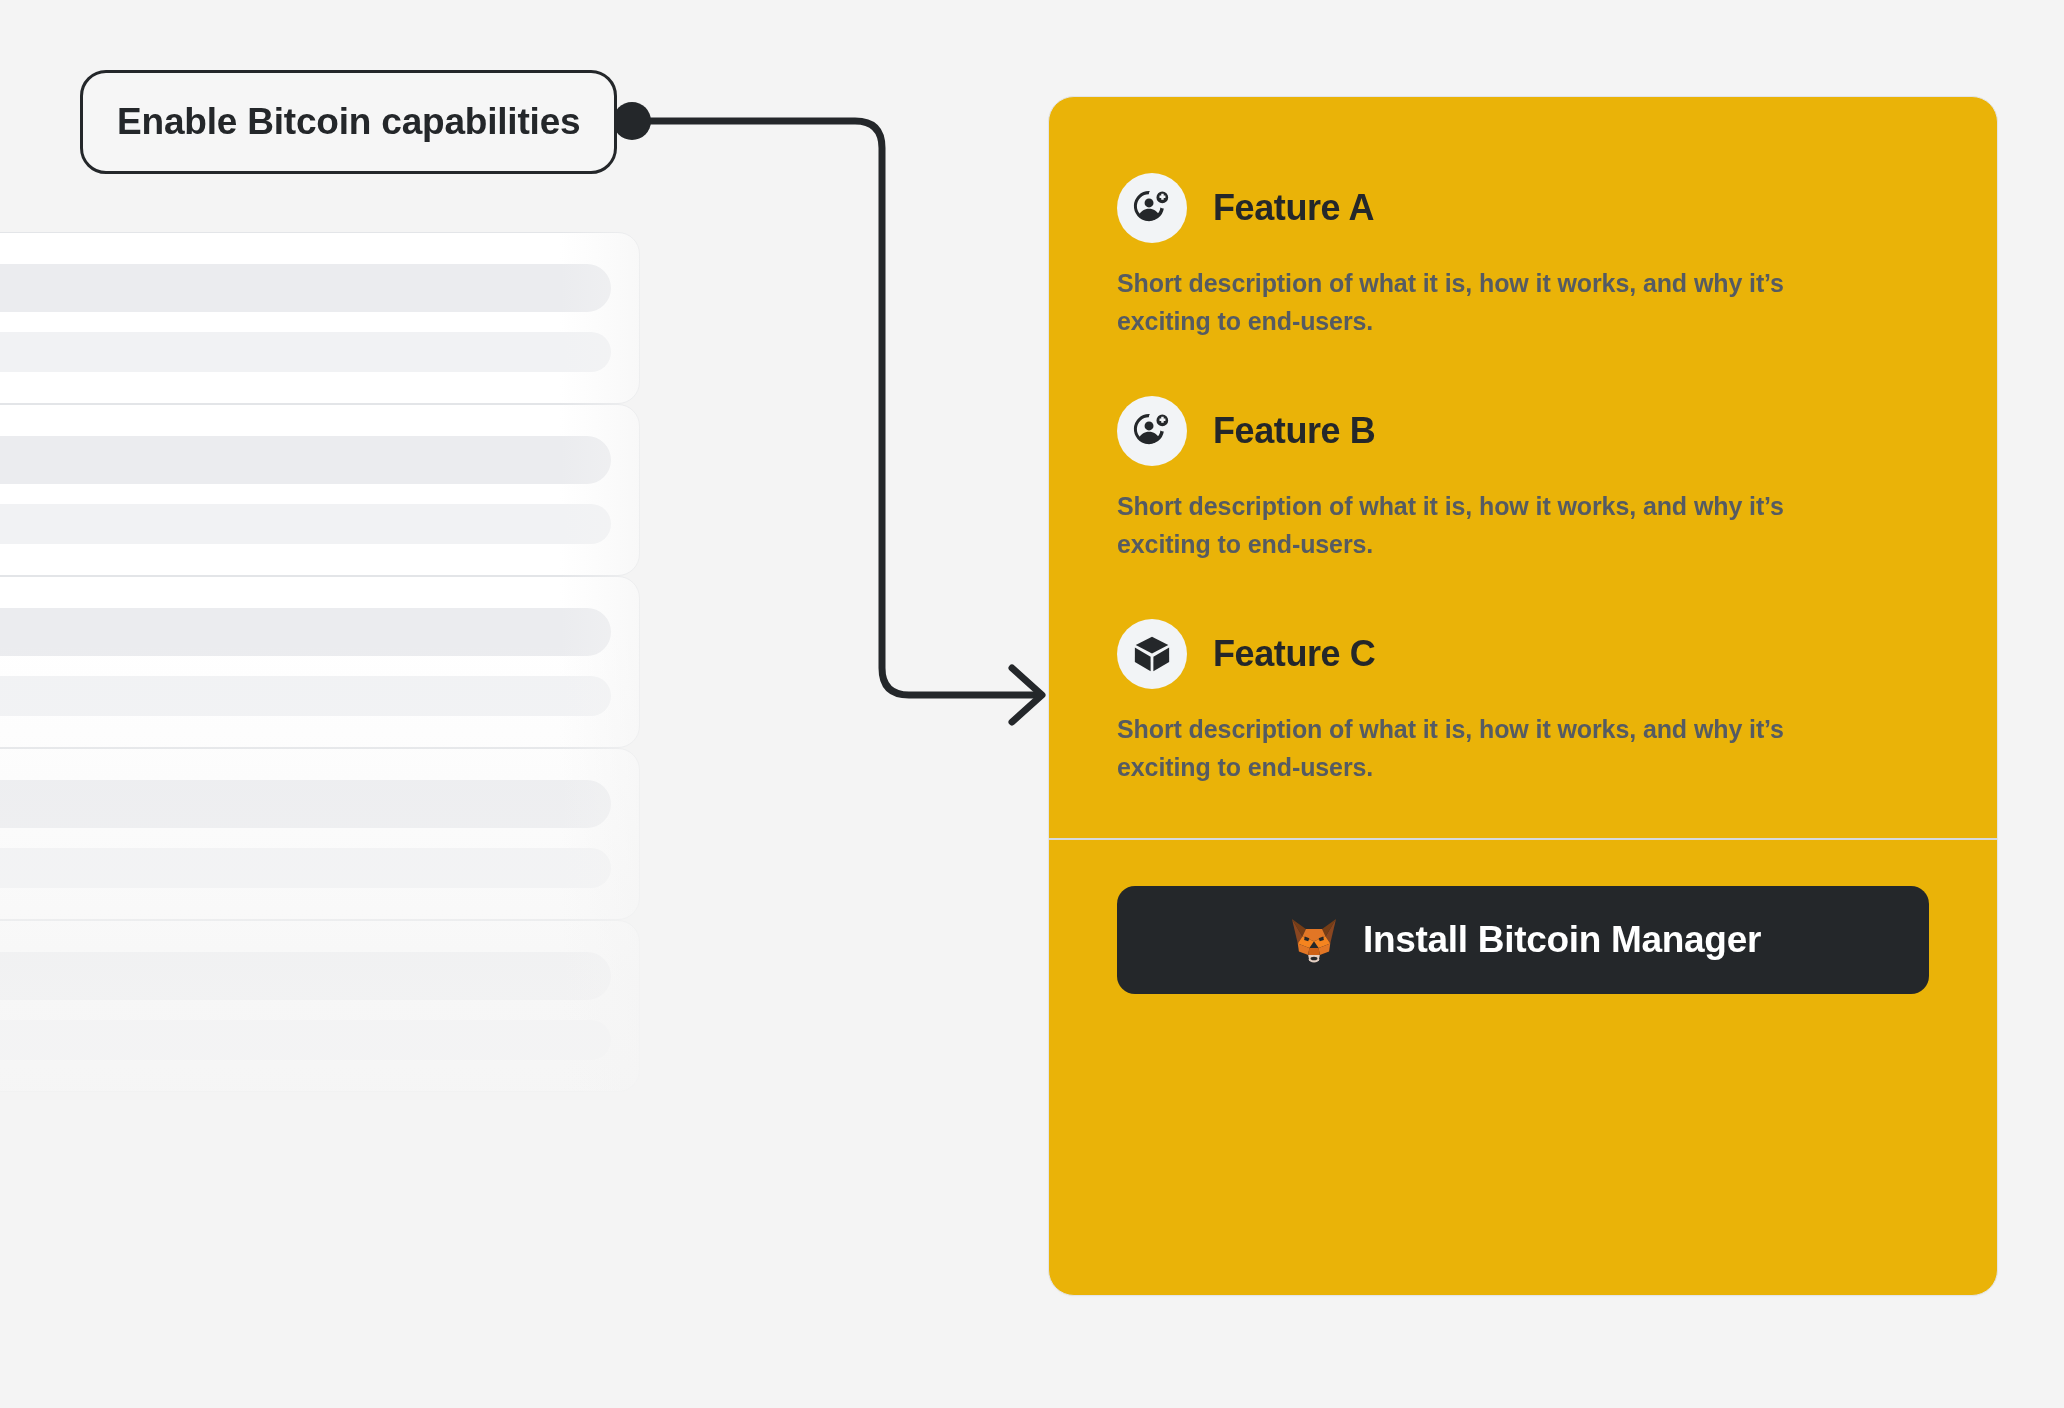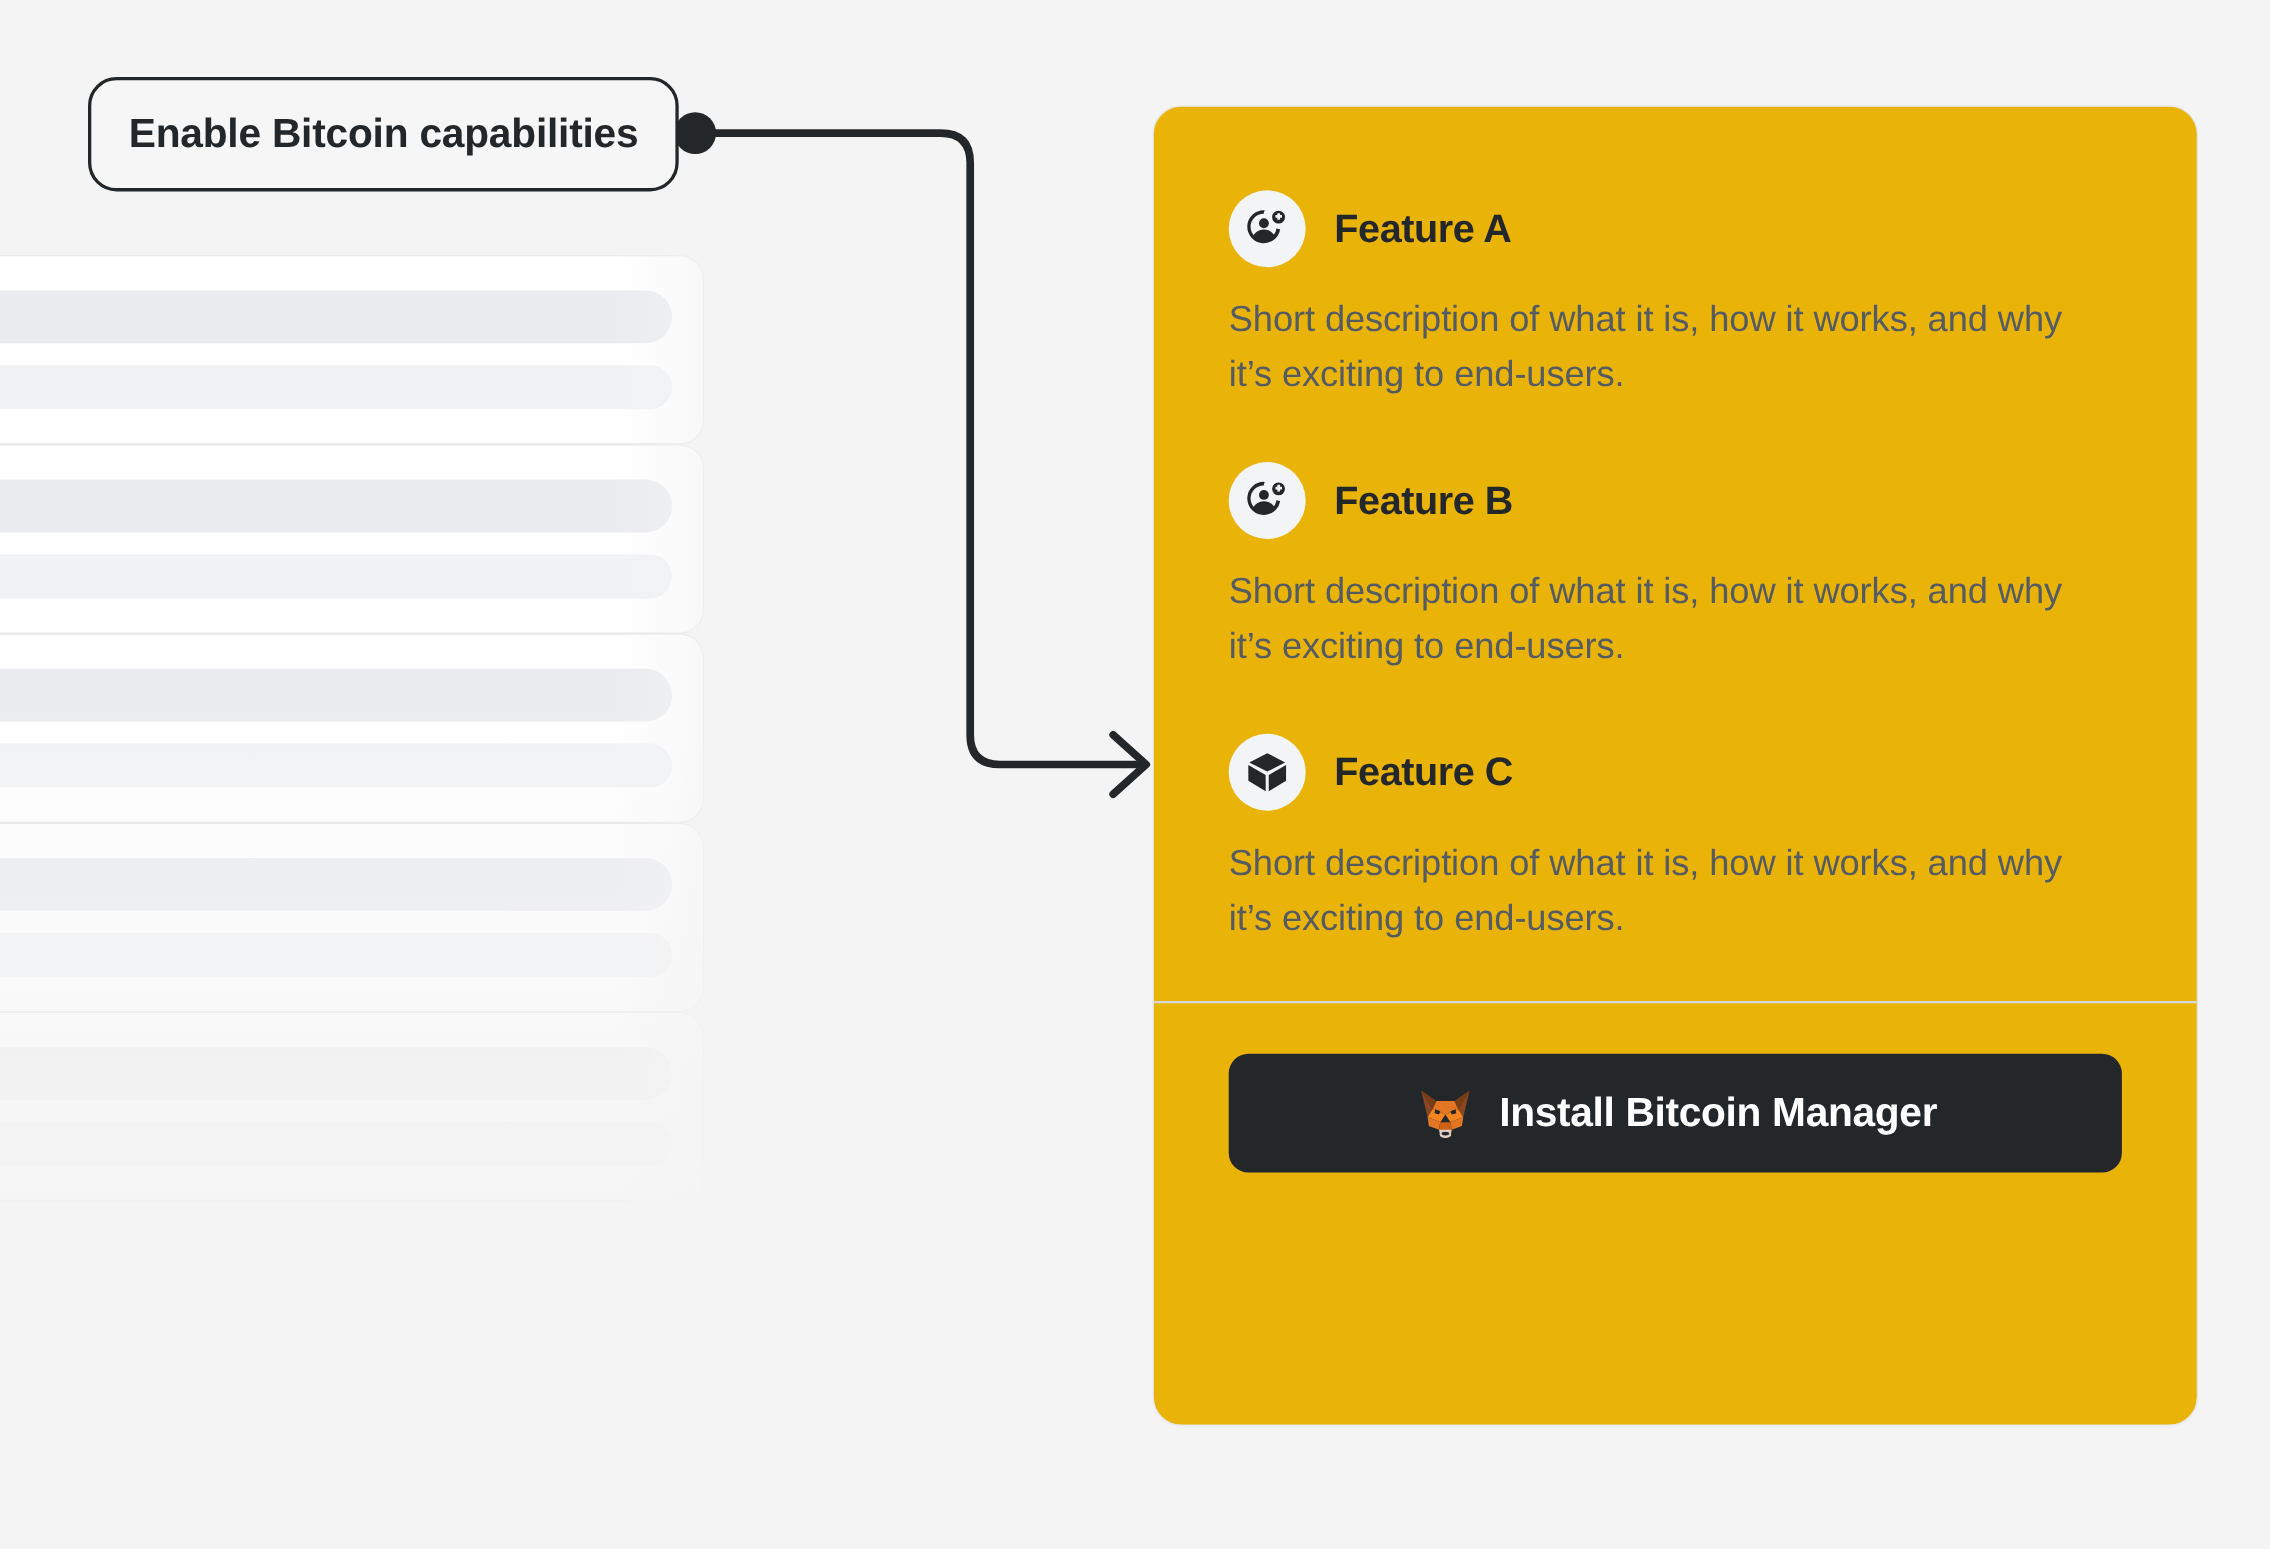--- a/index.html
+++ b/index.html
@@ -162,25 +162,26 @@
   .feature-icon-circle svg { display: block; }
 
   .feature-title {
     font-size: 36px;
     font-weight: 700;
     color: #24272a;
     letter-spacing: -0.4px;
   }
 
   .feature-desc {
-    font-size: 33px;
+    font-size: 25px;
     line-height: 1.5;
     color: #555b63;
     max-width: 760px;
     letter-spacing: -0.1px;
+    font-weight: bold;
   }
 
   #card-divider {
     height: 1.5px;
     background: #d6d9dc;
     margin-top: 52px;
     flex: 0 0 auto;
   }
 
   #card-footer {

